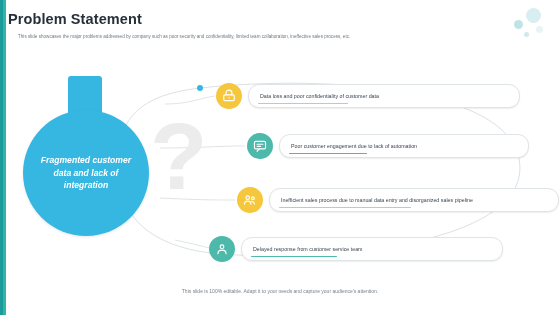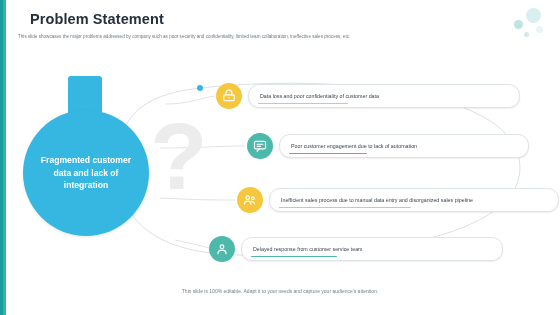--- a/index.html
+++ b/index.html
@@ -47,21 +47,21 @@
     width: 44px;
     height: 40px;
   }
   .dot {
     position: absolute;
     border-radius: 50%;
   }
   
   .title {
     position: absolute;
-    left: 30px;
+    left: 8px;
     top: 11px;
     font-size: 14.5px;
     font-weight: bold;
     color: #26303b;
     letter-spacing: 0.1px;
   }
   .subtitle {
     position: absolute;
     left: 18px;
     top: 34px;
@@ -90,20 +90,21 @@
     left: 23px;
     top: 62px;
     width: 126px;
     height: 126px;
     border-radius: 50%;
     background: #36b7e2;
     display: flex;
     align-items: center;
     justify-content: center;
     box-shadow: 0 1px 3px rgba(0,0,0,0.10);
+    font-style: italic;
   }
   .main-circle-label {
     color: #ffffff;
     font-size: 8.6px;
     font-weight: bold;
     text-align: center;
     line-height: 1.45;
     width: 104px;
   }
   .stem {

